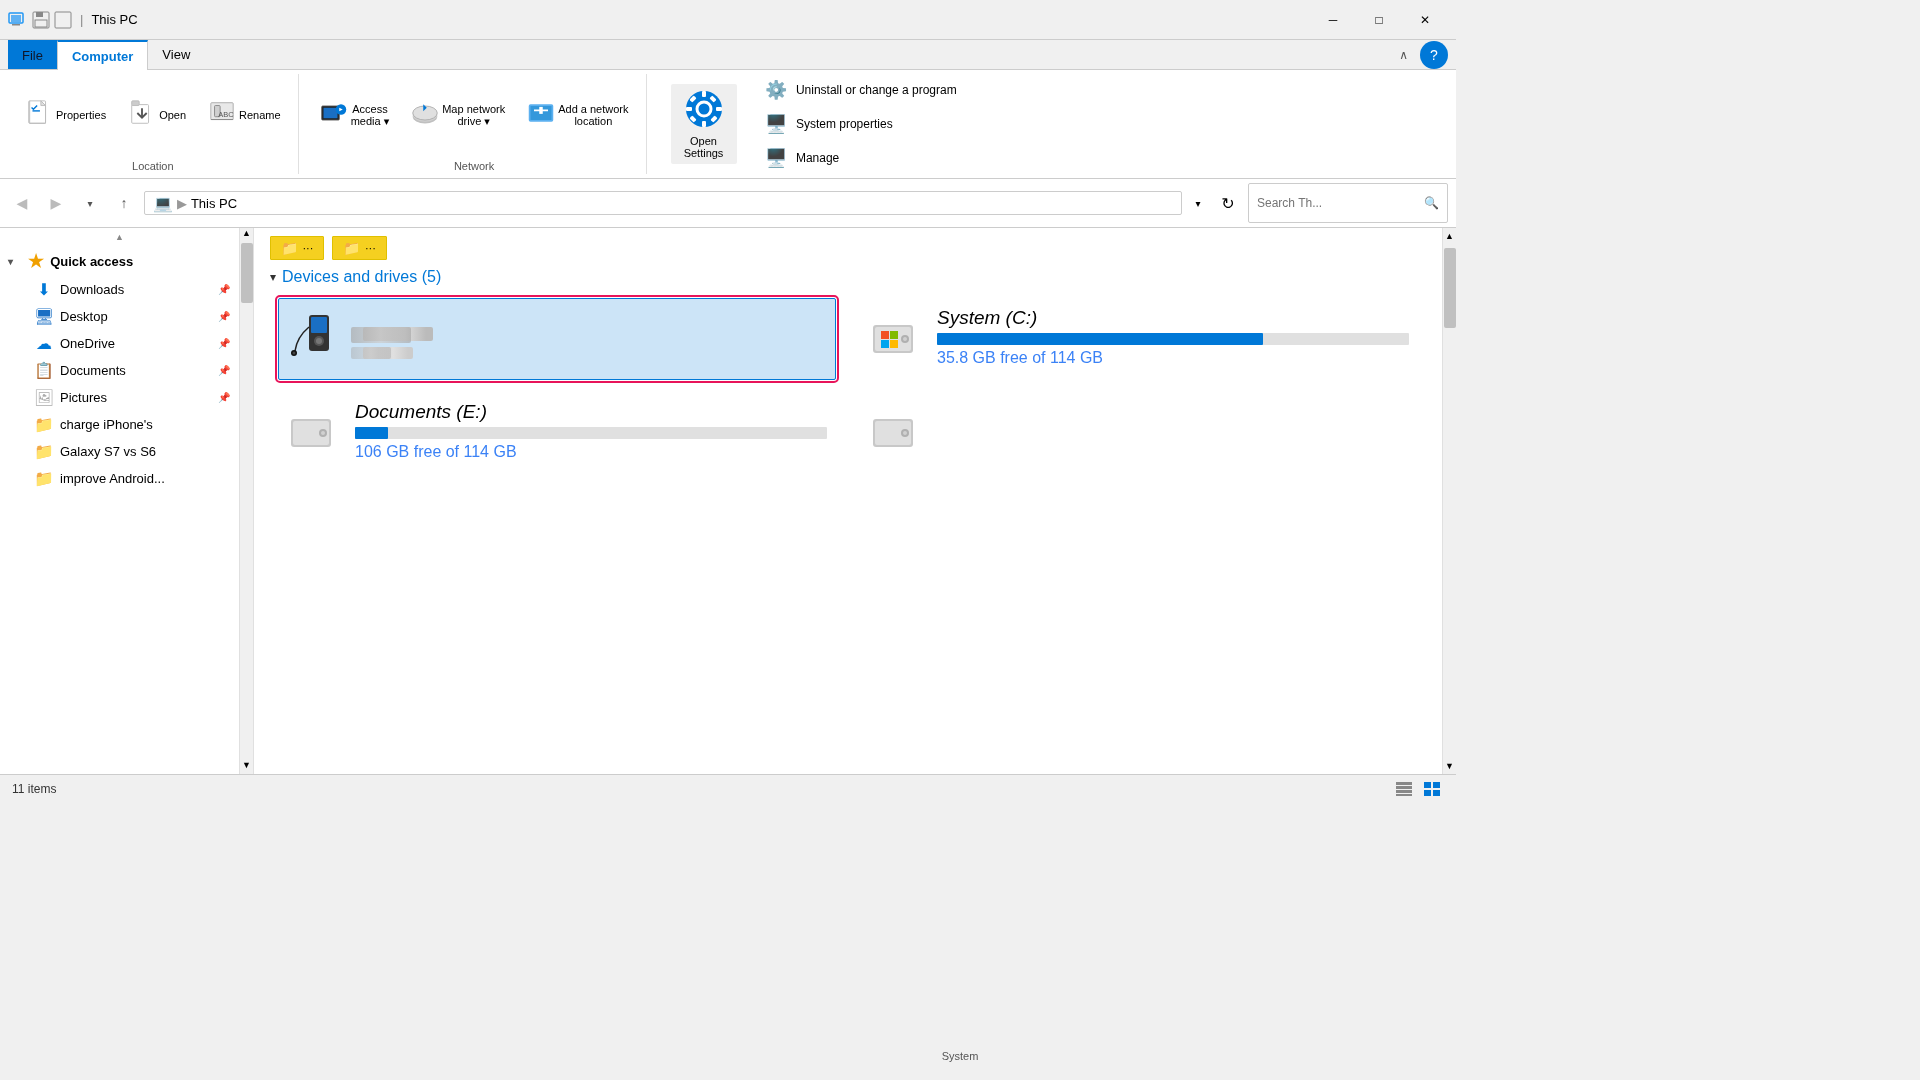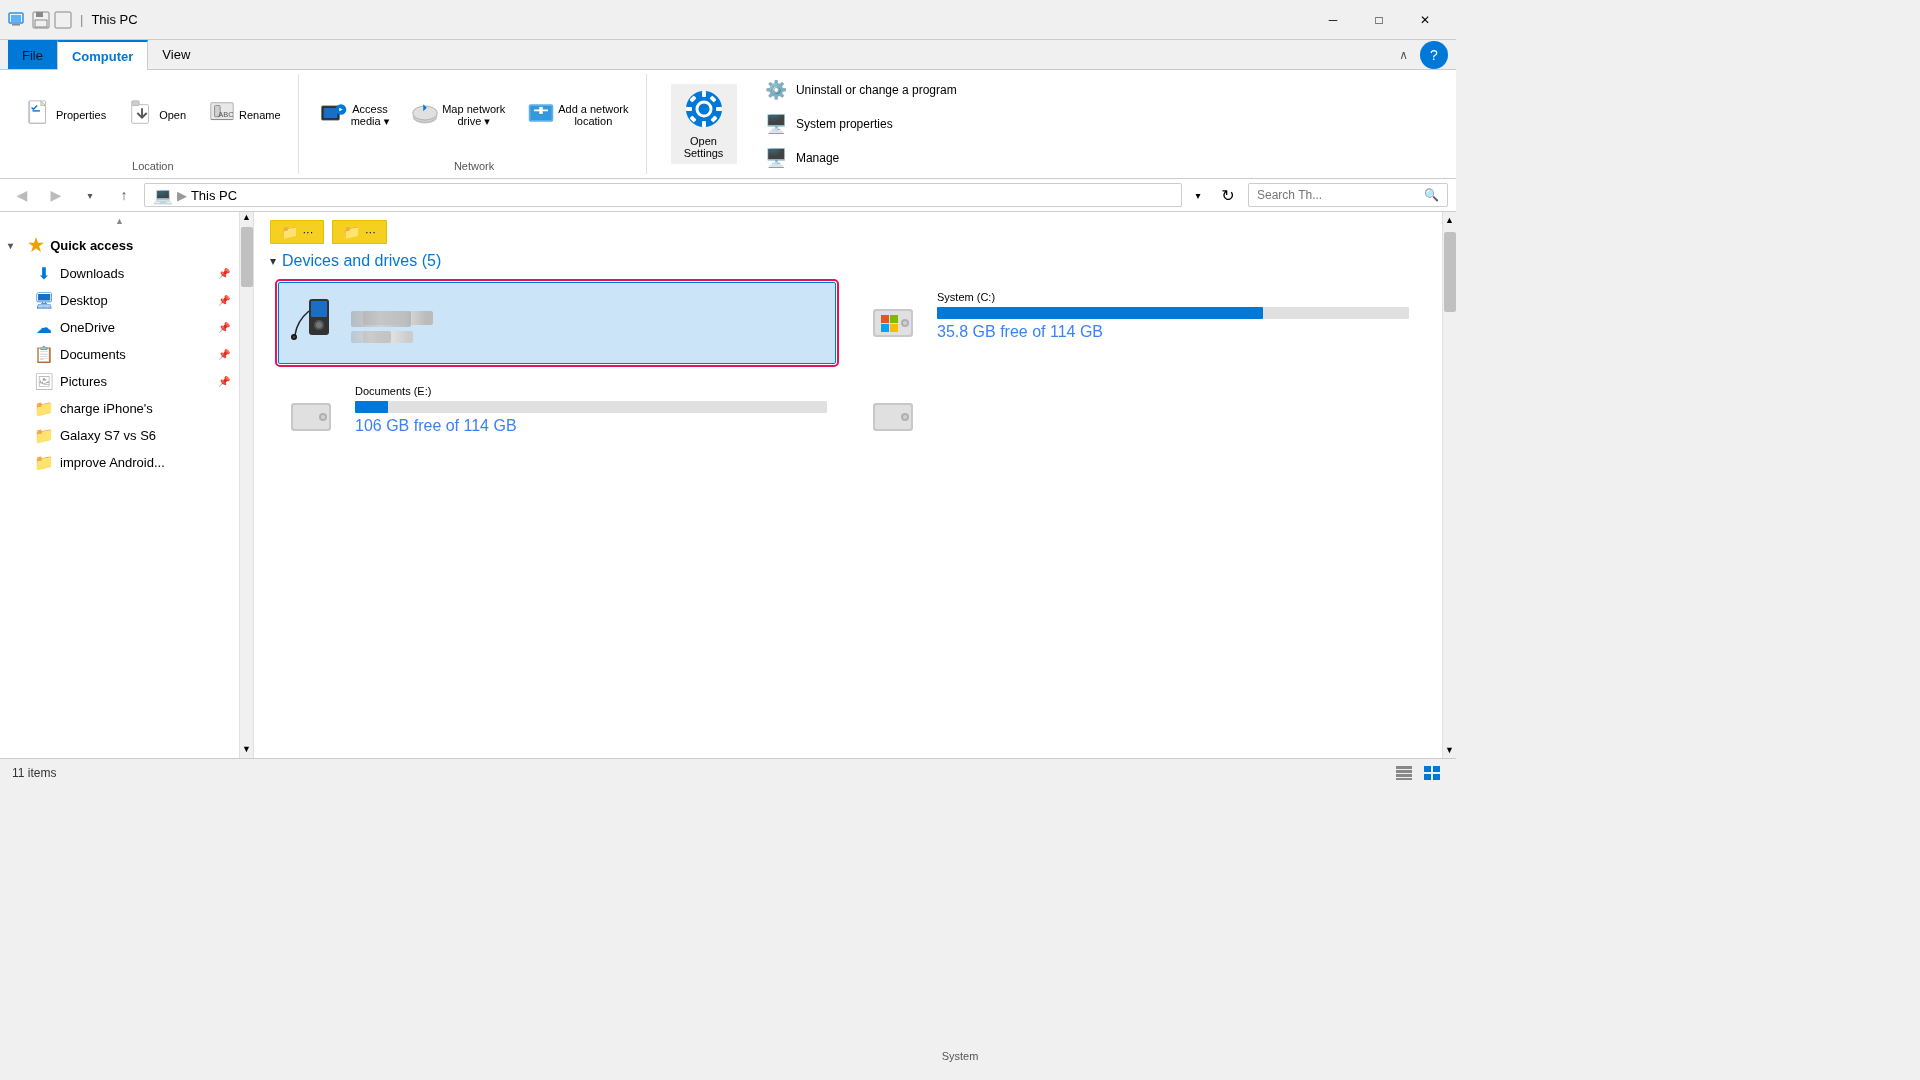--- a/index.html
+++ b/index.html
@@ -108,21 +108,21 @@
       border: 1px solid #ccc;
       border-radius: 2px;
       padding: 0 8px;
       display: flex;
       align-items: center;
       background: white;
       font-size: 13px;
     }
     .search-box {
       width: 200px;
-      height: 24px;
+      height: 40px;
       border: 1px solid #ccc;
       border-radius: 2px;
       padding: 0 8px;
       font-size: 12px;
       display: flex; align-items: center; gap: 4px;
     }
     .search-box input {
       border: none; outline: none; font-size: 12px; color: #aaa; width: 100%;
       font-family: 'Segoe UI', Arial, sans-serif;
     }
@@ -190,21 +190,21 @@
       align-items: flex-start;
       gap: 12px;
       padding: 8px;
       border: 1px solid transparent;
       border-radius: 2px;
       cursor: pointer;
       min-height: 70px;
     }
     .drive-item.selected { background: #cce4f7; border-color: #0078d7; outline: 2px solid #e8145a; outline-offset: 1px; }
     .drive-info { flex: 1; }
-    .drive-name { font-size: 11px; margin-bottom: 4px; }
+    .drive-name { font-size: 19px; margin-bottom: 4px; font-style: italic; }
     .drive-bar-bg { background: #e0e0e0; height: 12px; border-radius: 1px; margin-bottom: 4px; }
     .drive-bar-fill { background: #0078d7; height: 100%; border-radius: 1px; }
     .drive-free { font-size: 16px; color: #3b82f6; }
 
     .help-btn { width: 28px; height: 28px; border-radius: 50%; background: #0078d7; color: white; border: none; font-size: 14px; display: flex; align-items: center; justify-content: center; cursor: pointer; margin-left: 8px; }
   </style>
 </head>
 <body>
 
 <div class="titlebar">

